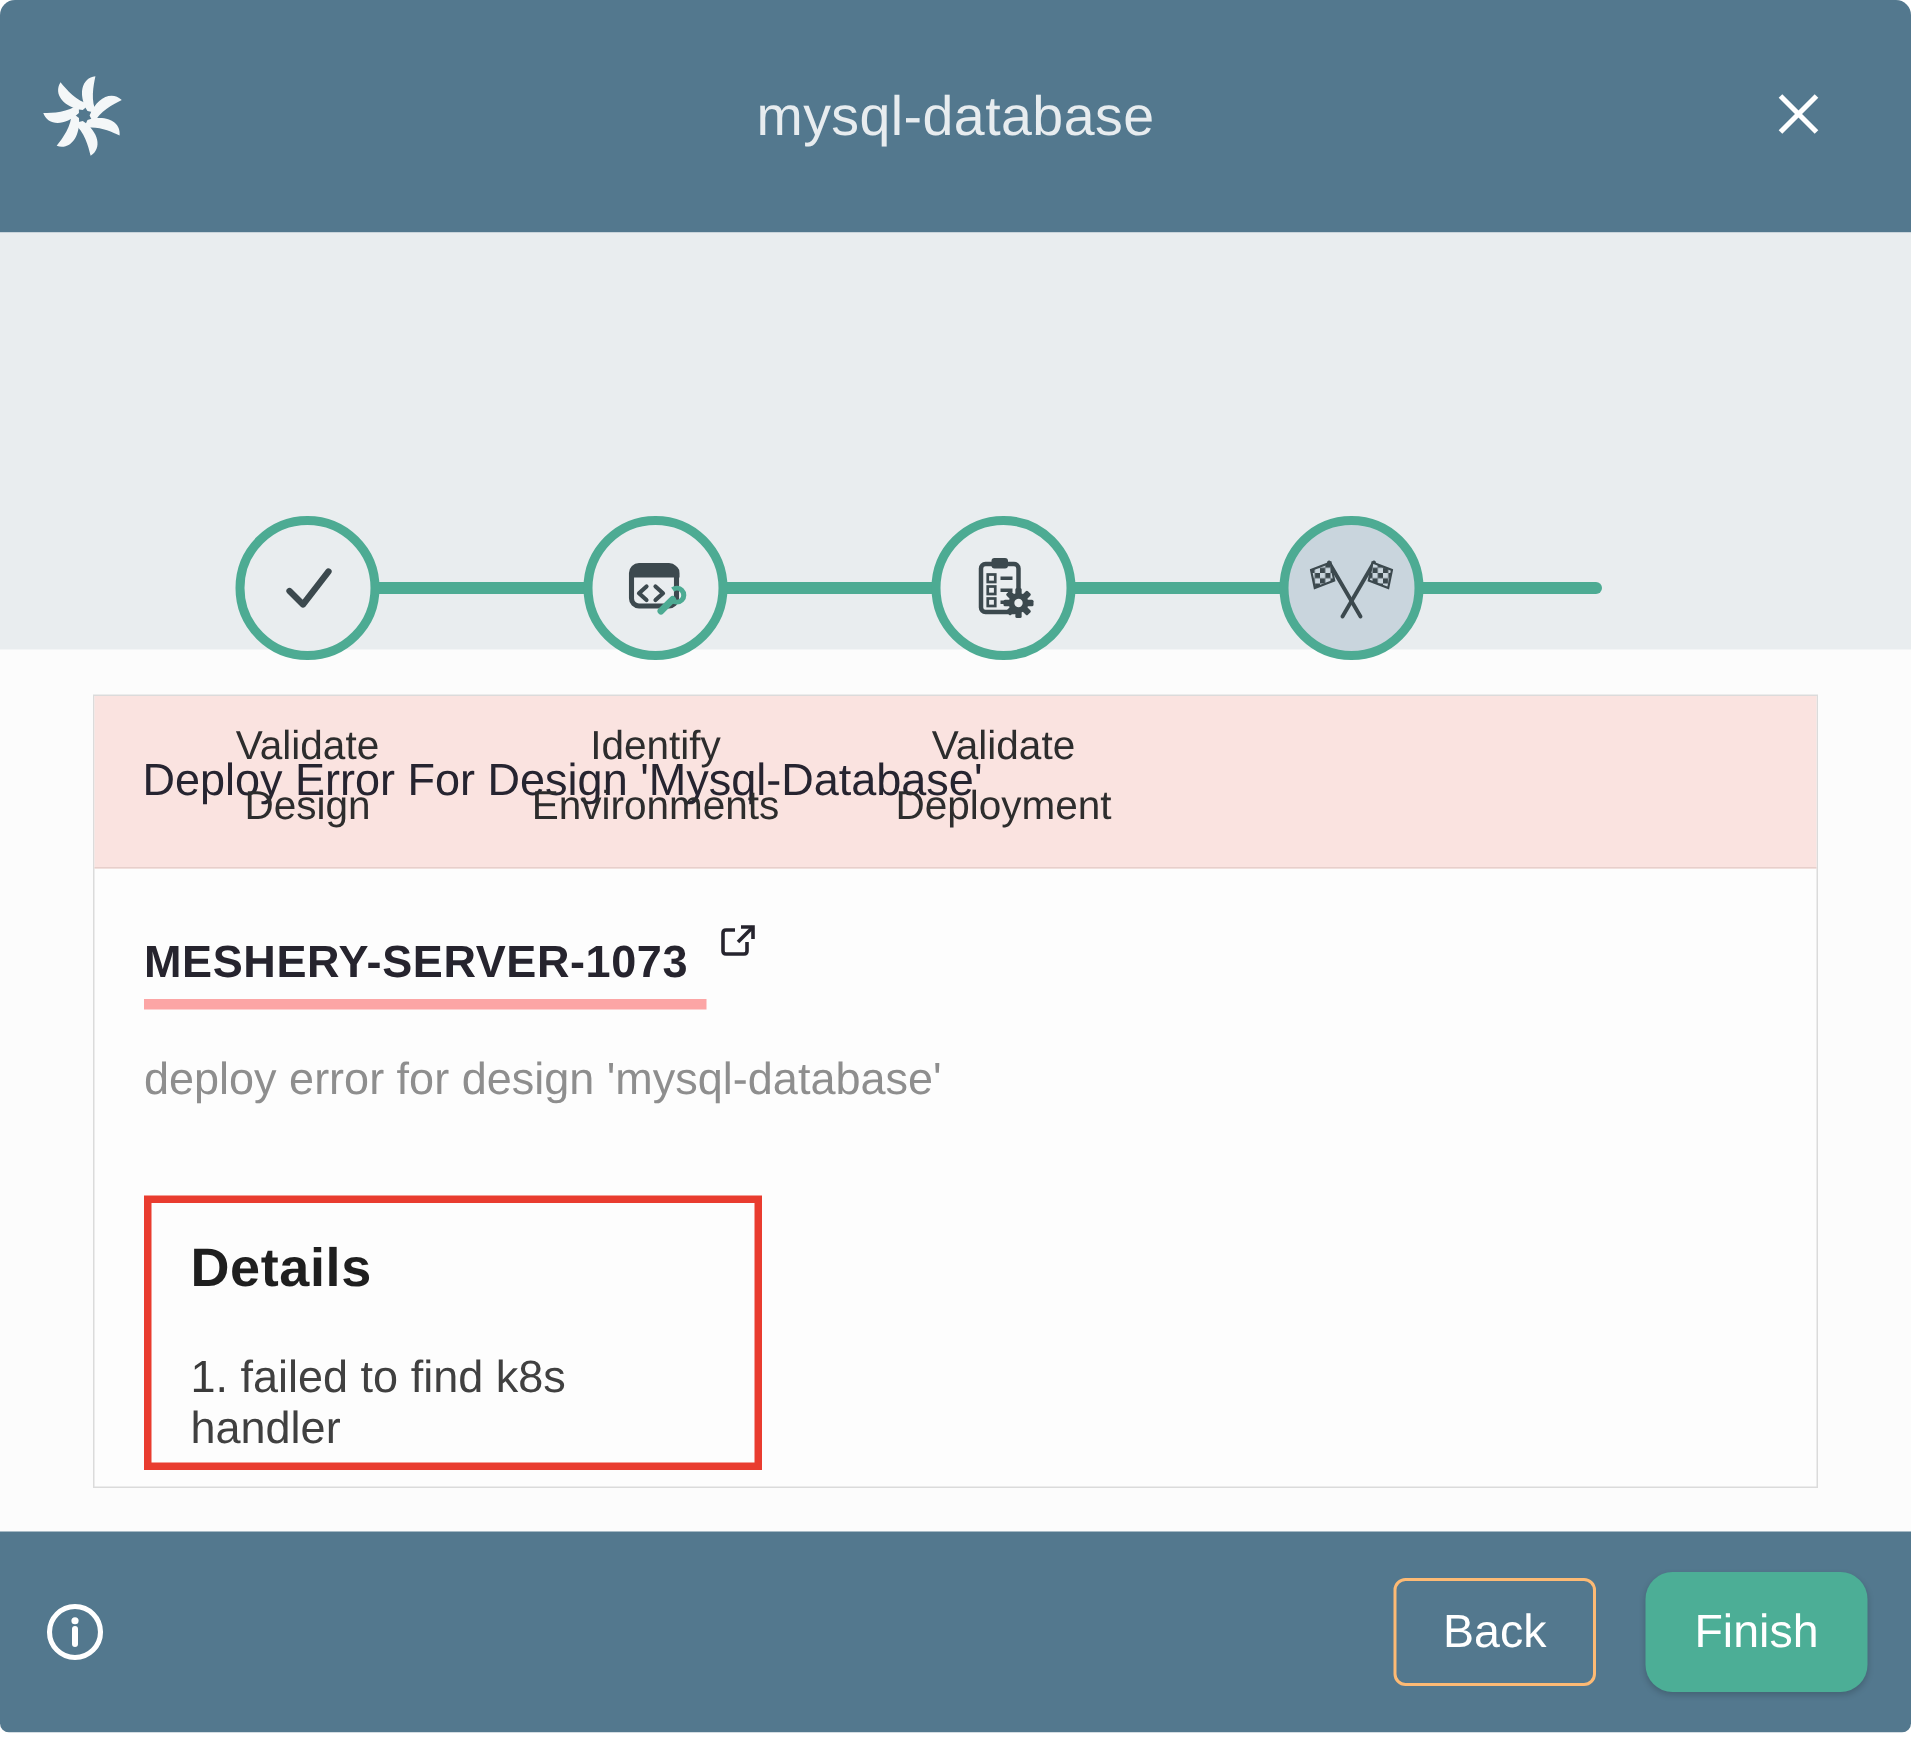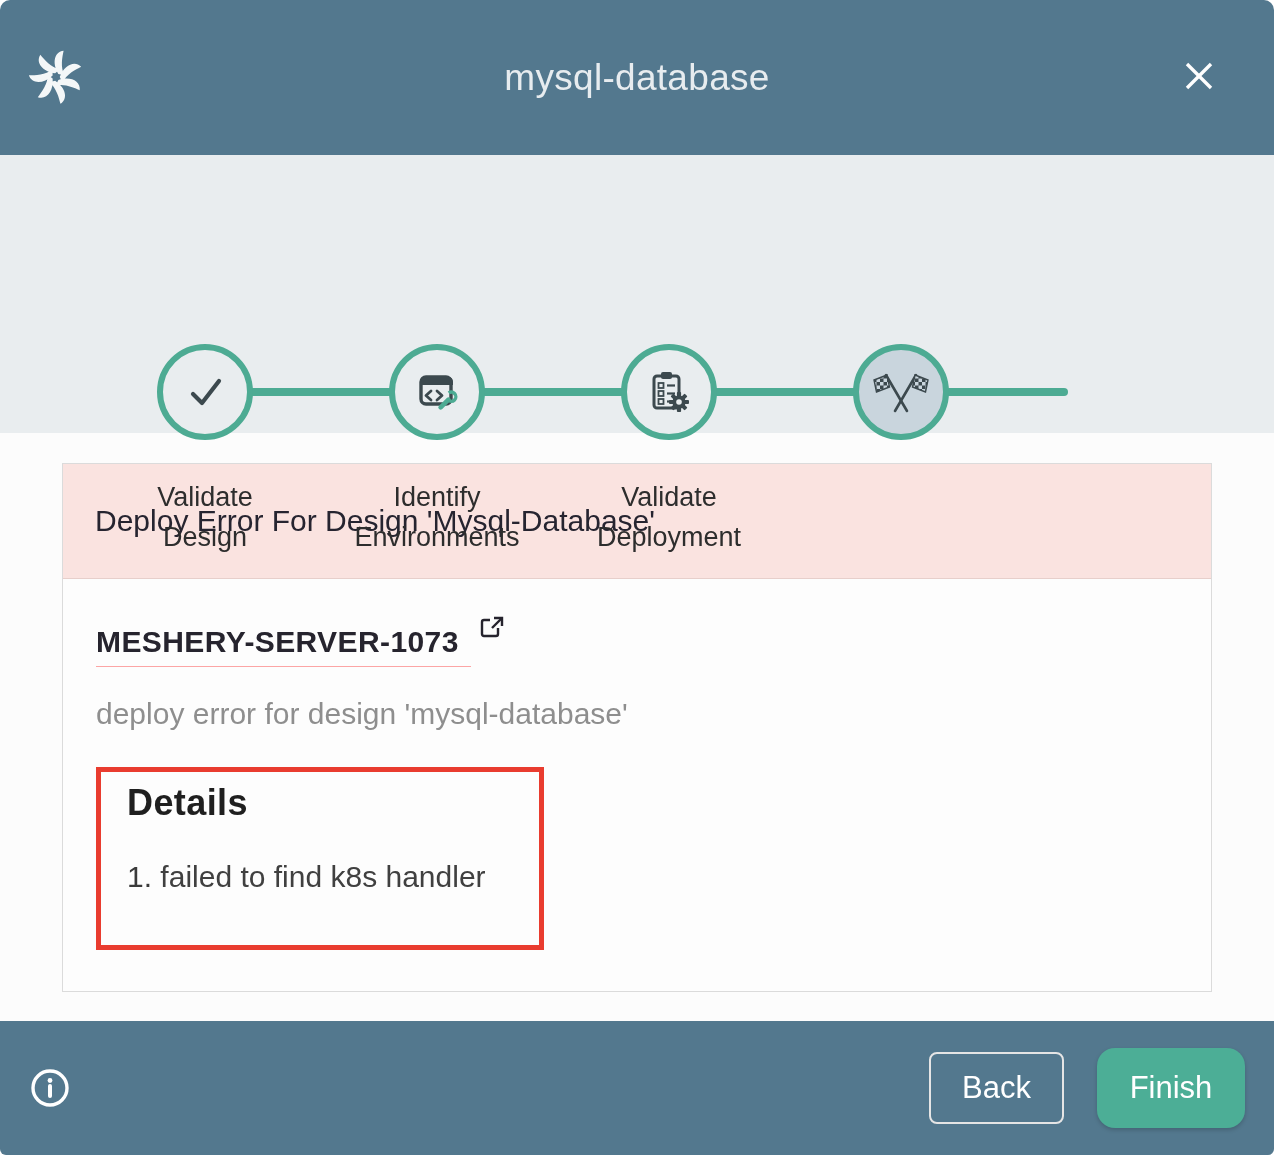--- a/index.html
+++ b/index.html
@@ -23,35 +23,35 @@
   .step.current .step-circle{background:#C9D5DD;}
   .step-label{margin-top:38px;width:186px;text-align:center;font-size:27px;line-height:1.48;color:#2D2D2D;}
 
   
   .main{flex:1 1 auto;background:#FCFCFC;padding:30px 62px 0;box-sizing:border-box;}
   .panel{border:1px solid #DBDBDB;background:#FDFDFD;}
   .panel-header{height:114px;background:#FAE3E0;border-bottom:1px solid #E7CFCB;display:flex;align-items:center;
     padding:0 32px;font-size:30px;color:#262430;}
   .panel-body{height:412px;box-sizing:border-box;padding:46px 33px 0;}
   .err-code-row{display:flex;align-items:flex-start;}
-  .err-code{font-size:30px;font-weight:700;letter-spacing:.4px;color:#26242E;border-bottom:1px solid #fca5a5;
+  .err-code{font-size:30px;font-weight:700;letter-spacing:.4px;color:#26242E;border-bottom:7px solid #fca5a5;
     padding:0 12px 7px 0;cursor:pointer;}
   .ext-icon{margin-left:6px;margin-top:-12px;cursor:pointer;}
   .err-summary{margin-top:30px;font-size:30px;color:#8E8E8E;}
-  .details-box{margin-top:36px;width:448px;height:183px;box-sizing:border-box;border:5px solid #E93C2F;
-    padding:10px 26px 0;}
+  .details-box{margin-top:60px;width:412px;height:183px;box-sizing:border-box;border:5px solid #E93C2F;
+    padding:22px 26px 0;}
   .details-title{font-size:36px;font-weight:700;color:#1F1F1F;letter-spacing:.4px;}
   .details-list{margin:36px 0 0;padding:0;list-style:decimal;list-style-position:inside;font-size:30px;color:#404040;}
   .details-list li::marker{color:#3A3A3A;}
 
   
   .ftr{height:134px;background:#53788E;flex:0 0 auto;display:flex;align-items:center;}
   .info-btn{margin-left:26px;width:48px;height:48px;background:none;border:none;padding:0;display:flex;align-items:center;justify-content:center;cursor:pointer;}
   .ftr-spacer{flex:1;}
-  .btn-back{width:135px;height:72px;background:transparent;border:2px solid #e5e5e5;border-radius:8px;
+  .btn-back{width:135px;height:72px;background:transparent;border:2px solid #fdba74;border-radius:8px;
     color:#FFFFFF;font-size:31px;font-family:inherit;cursor:pointer;margin-right:33px;}
   .btn-finish{width:148px;height:80px;background:#4CAE96;border:none;border-radius:18px;
     color:#FFFFFF;font-size:31px;font-family:inherit;cursor:pointer;margin-right:29px;box-shadow:0 2px 4px rgba(0,0,0,.18);}
 </style>
 </head>
 <body>
 
 <div class="modal">
 
   <div class="hdr">

